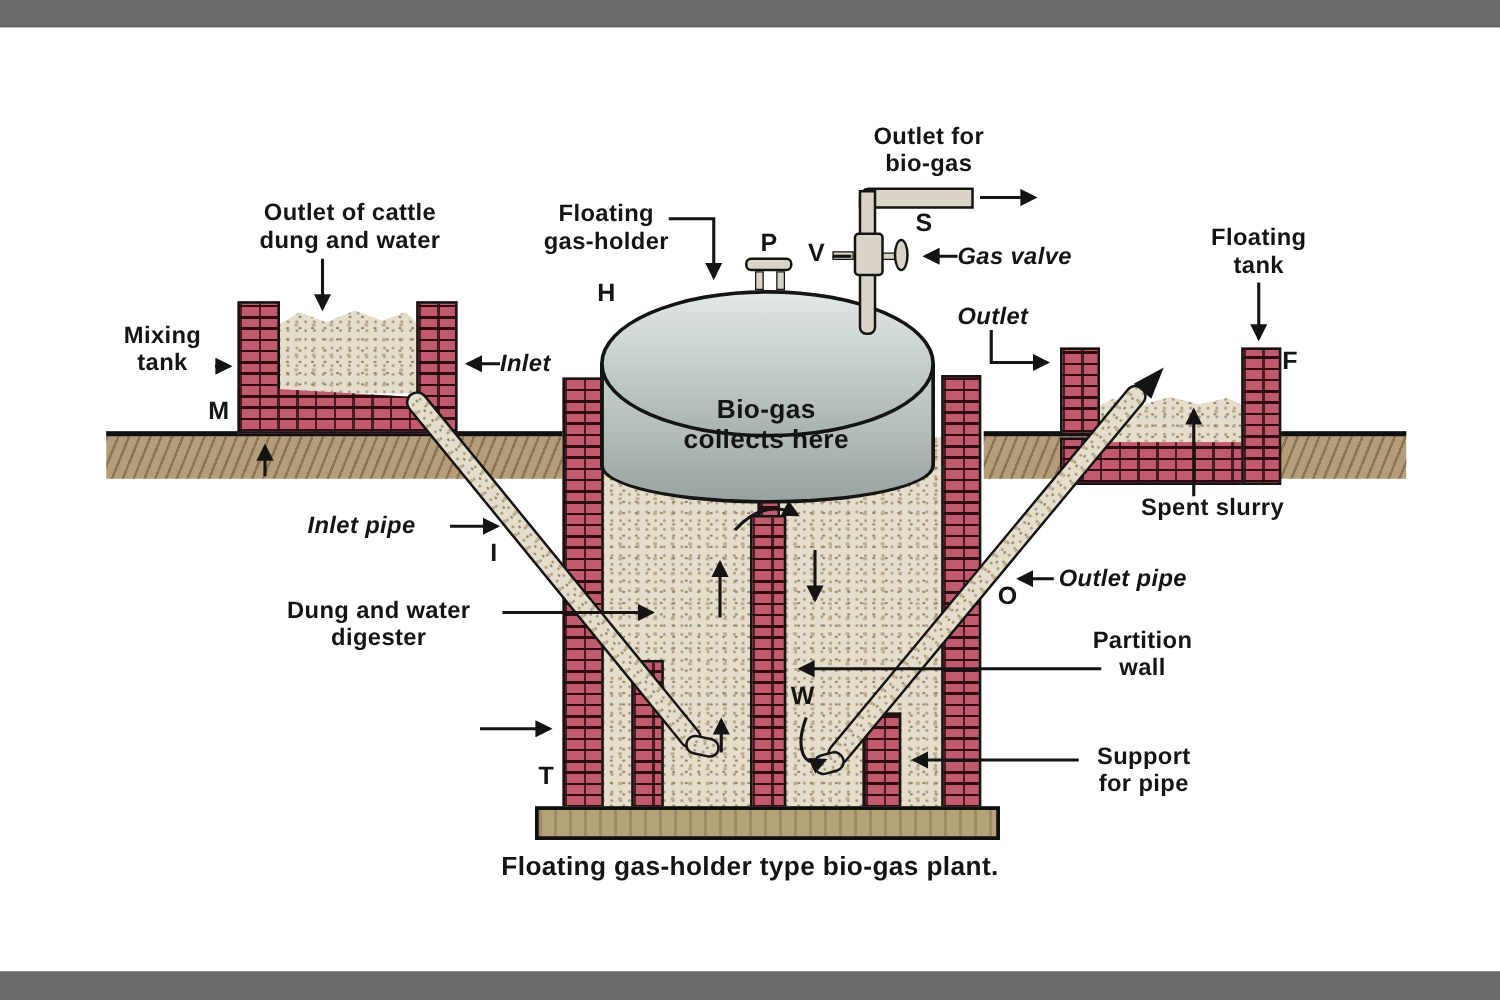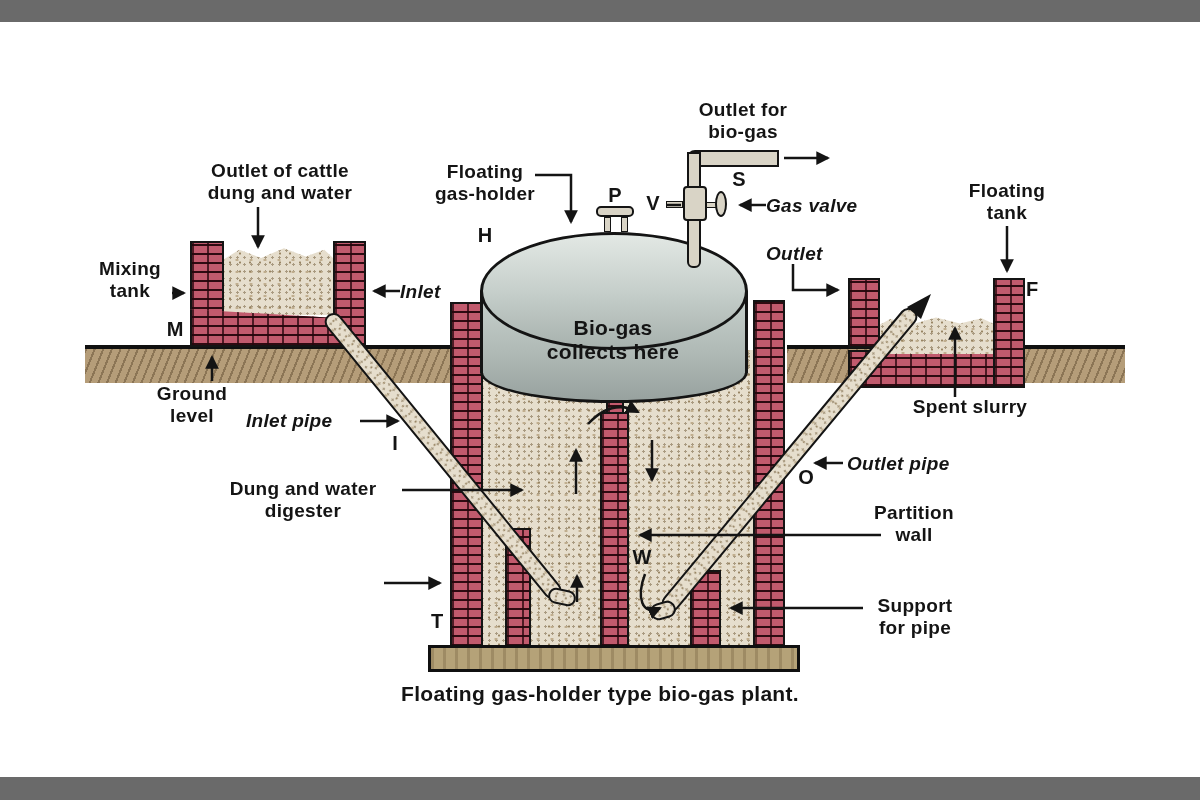--- a/index.html
+++ b/index.html
@@ -122,24 +122,20 @@
 
   <div class="abs lbl" style="left:180px;top:160px;width:200px;">
     <span>Outlet of cattle</span><br>
     <span>dung and water</span>
   </div>
   <div class="abs lbl" style="left:88px;top:258px;width:84px;">
     <span>Mixing</span><br>
     <span>tank</span>
   </div>
   <div class="abs lbl left" style="left:400px;top:281px;width:70px;">Inlet</div>
-  <div class="abs lbl" style="left:140px;top:383px;width:104px;">
-    <span>Ground</span><br>
-    <span>level</span>
-  </div>
   <div class="abs lbl left" style="left:246px;top:410px;width:114px;">Inlet pipe</div>
   <div class="abs lbl" style="left:203px;top:478px;width:200px;">
     <span>Dung and water</span><br>
     <span>digester</span>
   </div>
   <div class="abs lbl" style="left:677px;top:99px;width:132px;">
     <span>Outlet for</span><br>
     <span>bio-gas</span>
   </div>
   <div class="abs lbl" style="left:418px;top:161px;width:134px;">

